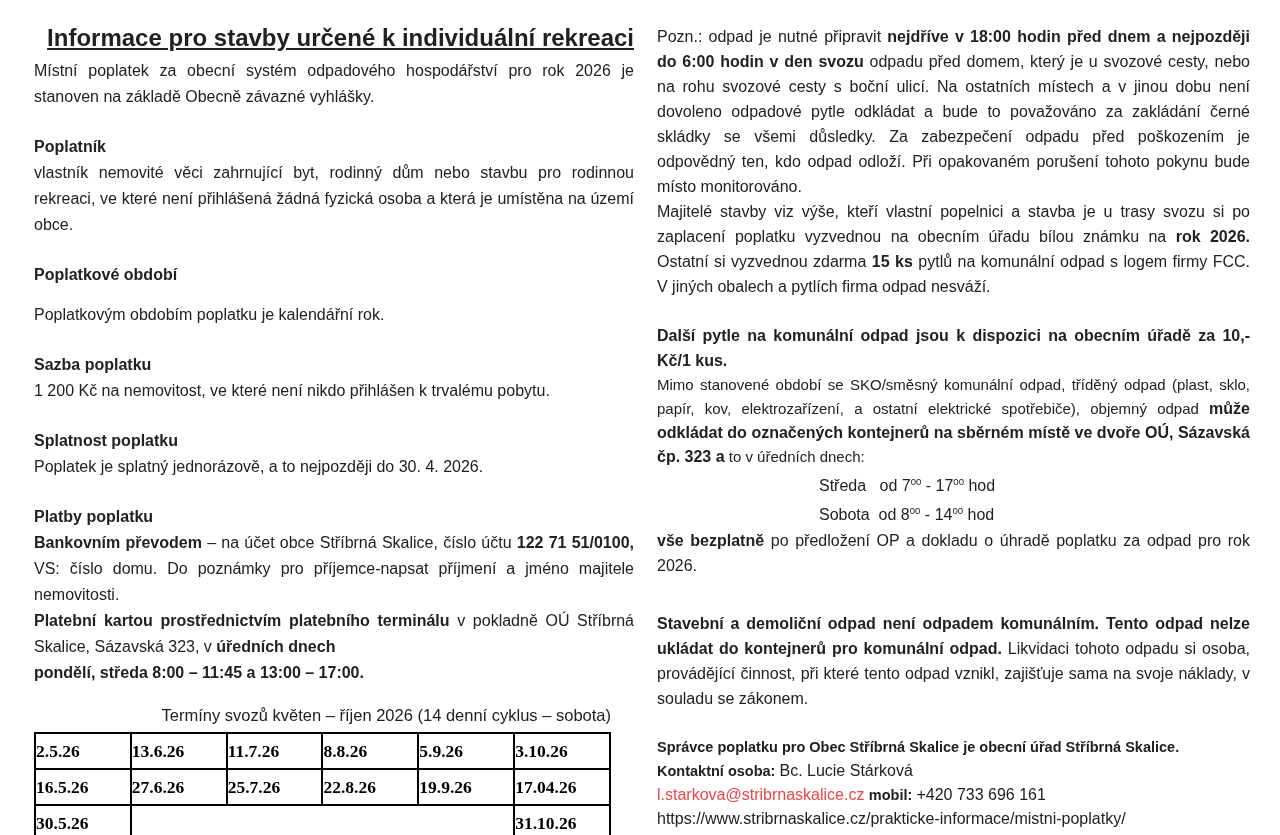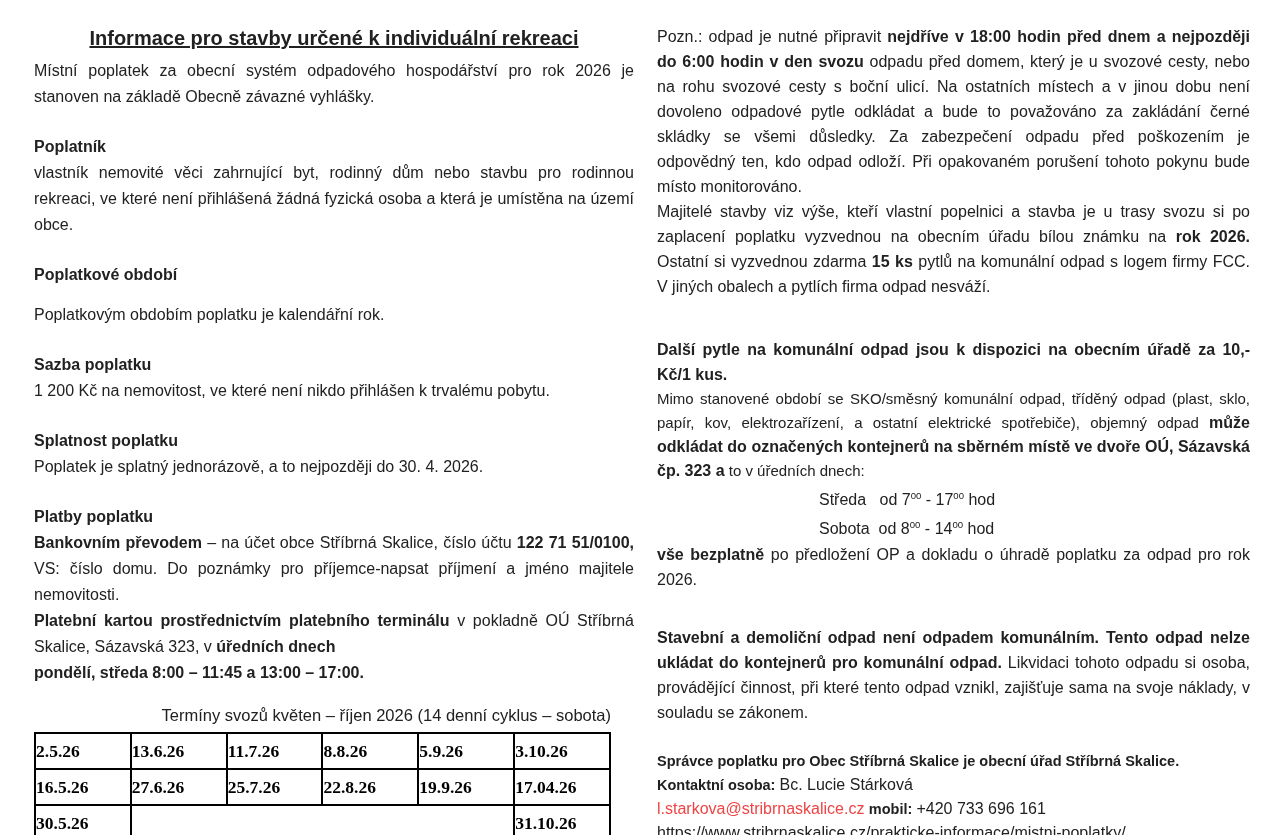--- a/index.html
+++ b/index.html
@@ -8,42 +8,42 @@
     font-family:"Liberation Sans", sans-serif;
     color:#212121;
   }
   .page { display:flex; box-sizing:border-box; padding:24px 30px 0 34px; gap:23px; }
   .col { flex:none; }
   .col-left  { width:600px; font-size:16px; line-height:26px; }
   .col-right { width:593px; font-size:16px; line-height:25px; }
   p { margin:0; }
   .just { text-align:justify; }
   .title {
-    font-size:20px; line-height:28px; font-weight:700;
-    text-decoration:underline; text-align:center; margin:0 0 6px 0;
+    font-size:24px; line-height:28px; font-weight:700;
+    text-decoration:underline; text-align:right; margin:0 0 6px 0;
   }
   .h { font-weight:700; margin-top:24px; }
   .mt-body { margin-top:14px; }
   .b { font-weight:700; }
   .lg { font-size:16px; }
   .sm { font-size:14.5px;font-weight:bold; }
   .sup { font-size:60%; vertical-align:super; }
   .link { color:#ef4444; cursor:pointer; }
   
   .tbl-title { margin-top:16px; width:577px; text-align:right; font-size:16.5px; }
   table.dates {
     border-collapse:collapse; table-layout:fixed; width:577px; margin-top:4px;
     font-family:"Liberation Serif", serif; font-weight:700; font-size:17.5px; color:#000;
   }
   table.dates td { border:2.5px solid #000; height:34px; padding:0; }
   table.dates td.noborder { border:none; }
   
   .offseason { font-size:15px; line-height:24px; }
   .sched-line { padding-left:162px; white-space:pre-wrap; }
-  .mt1 { margin-top:38px; }
+  .mt1 { margin-top:24px; }
   .mt2 { margin-top:33px; }
   .footer { margin-top:24px; line-height:24px; }
 </style>
 </head>
 <body>
 
 <div class="page">
 
   <div class="col col-left">
     <h1 class="title">Informace pro stavby určené k individuální rekreaci</h1>

